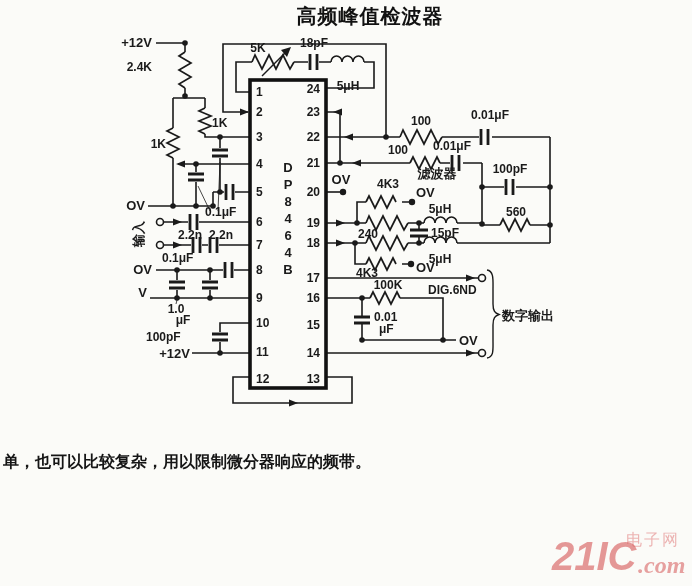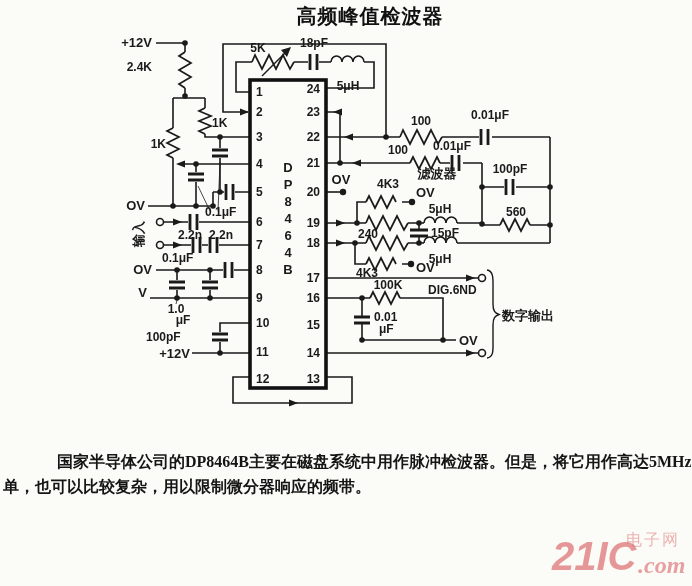--- a/index.html
+++ b/index.html
@@ -284,21 +284,20 @@
       <text class="lbl" x="388" y="289" text-anchor="middle">100K</text>
       <text class="lbl" x="428" y="294" text-anchor="start">DIG.6ND</text>
       <text class="lbl" x="374" y="321" text-anchor="start">0.01</text>
       <text class="lbl" x="379" y="333" text-anchor="start">μF</text>
       <text class="lbl13" x="459" y="345" text-anchor="start">OV</text>
       <text class="lbl13" x="502" y="320" text-anchor="start">数字输出</text>
     </g>
   </svg>
 
   <div id="paragraph">
-    <div class="pline first">国家半导体公司的DP8464B主要在磁盘系统中用作脉冲检波器。但是，将它用作高达5MHz</div>
     <div class="pline">单，也可以比较复杂，用以限制微分器响应的频带。</div>
   </div>
 
   <div id="watermark">
     <span id="wm-site">电子网</span>
     <span id="wm-big">21IC</span>
     <span id="wm-com">.com</span>
   </div>
 
 </div>

